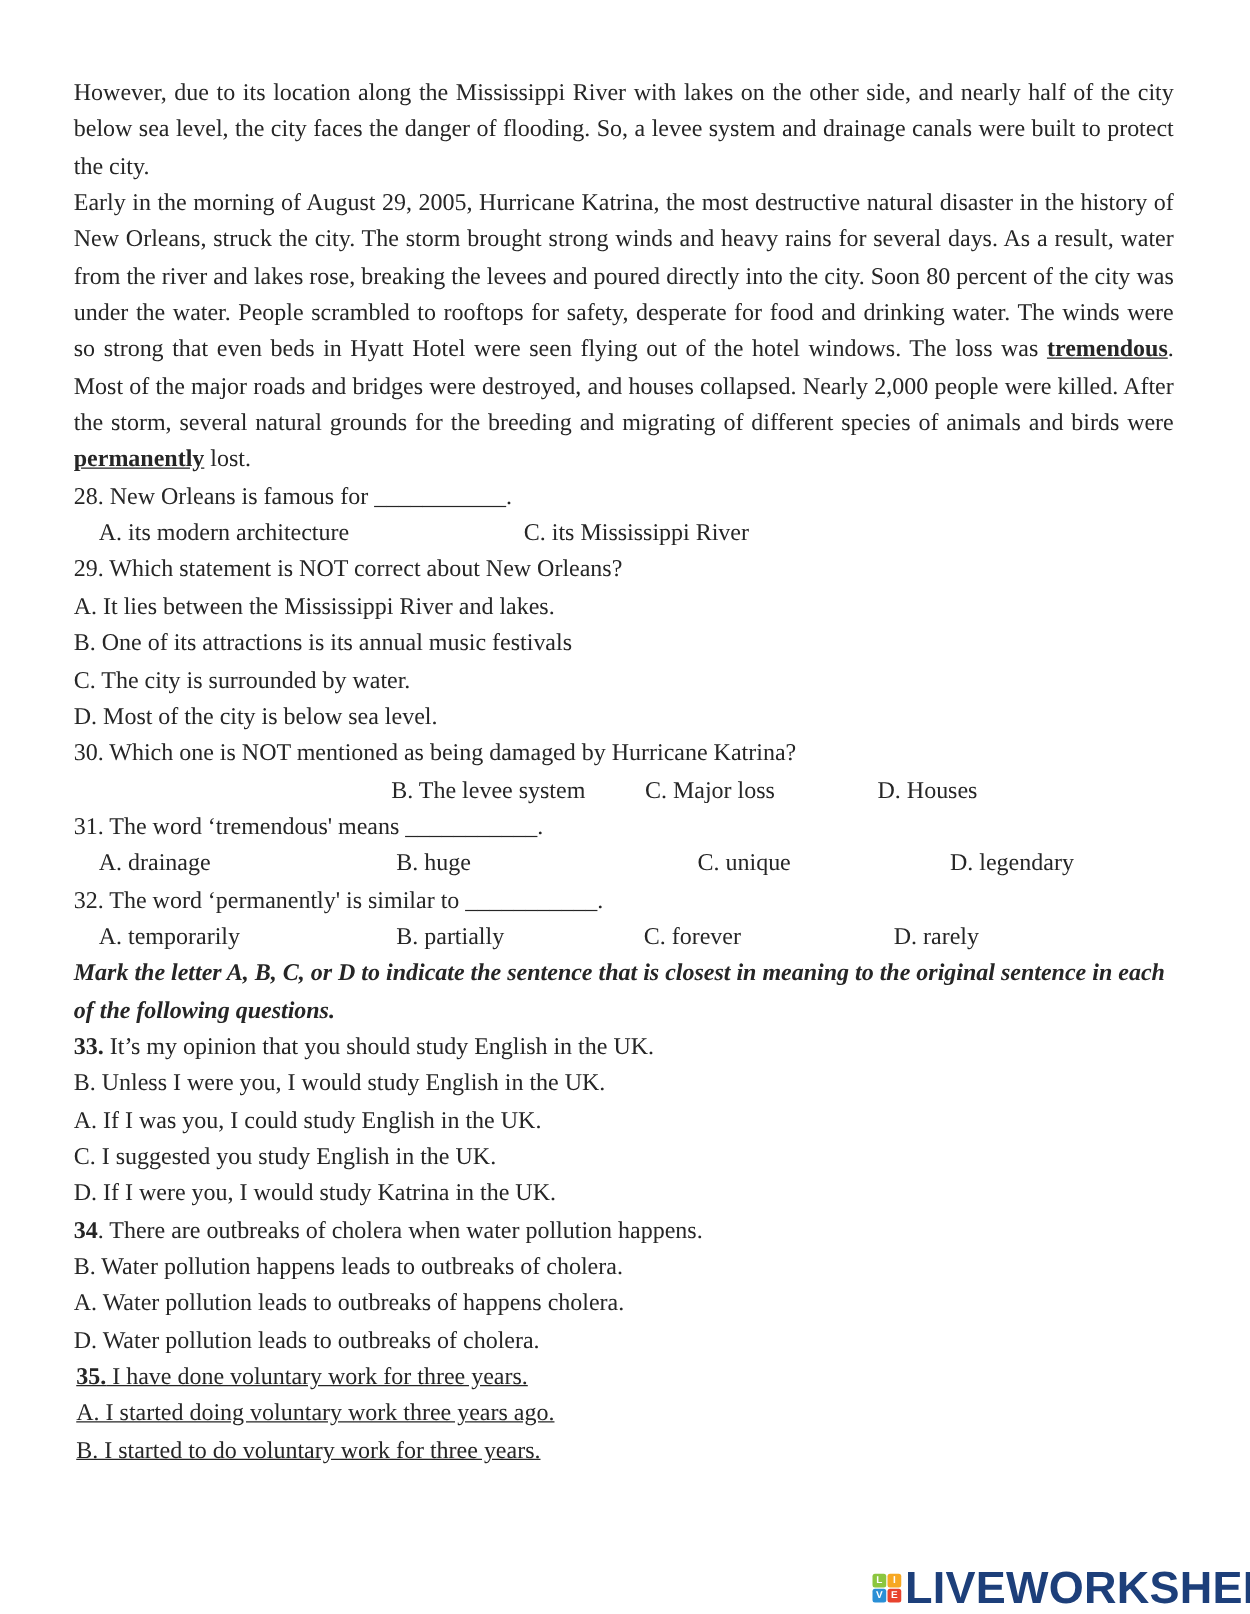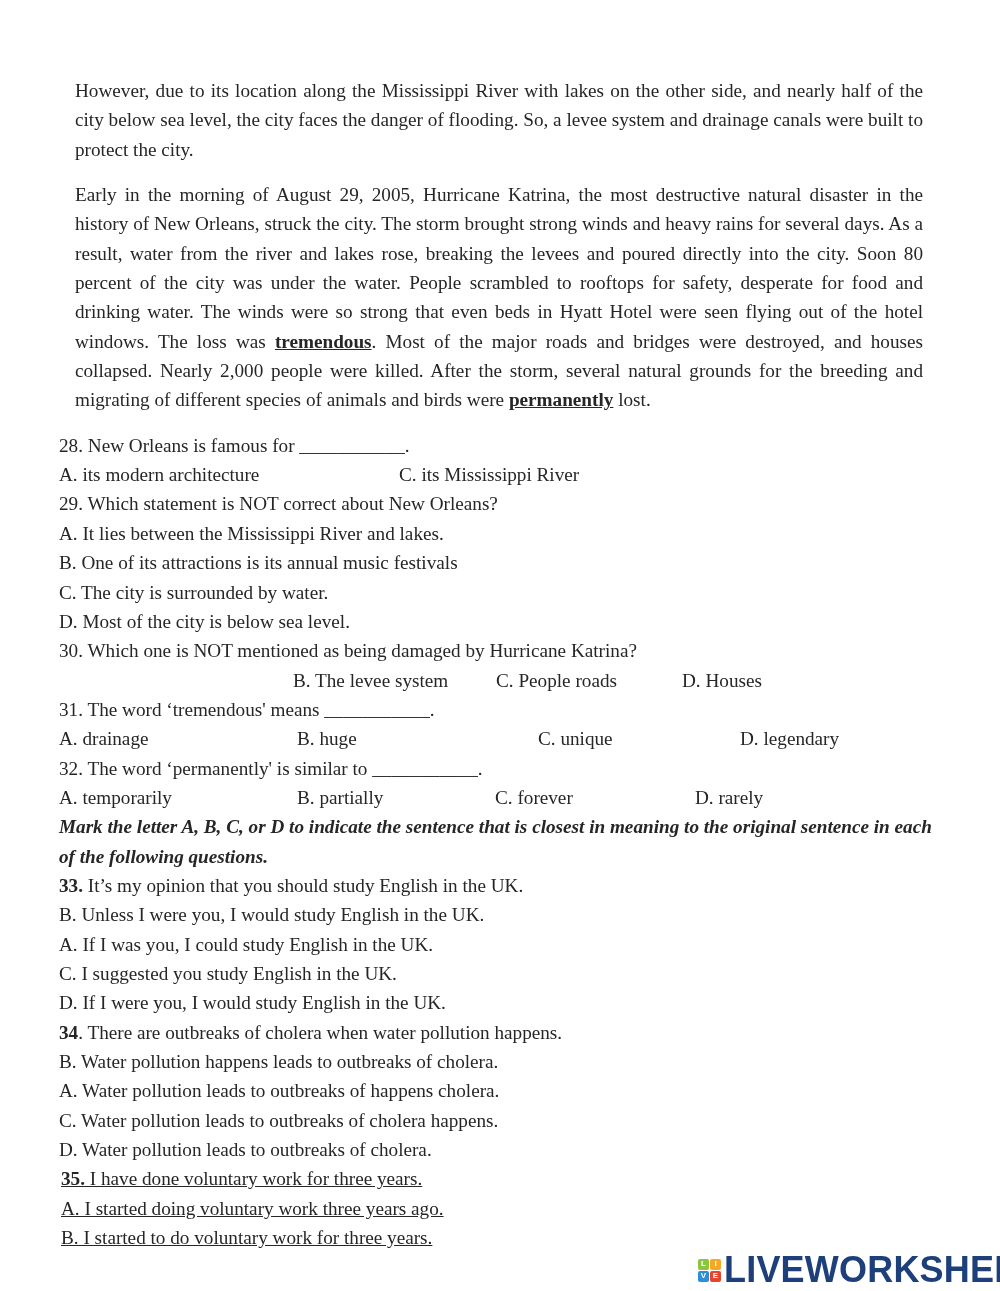--- a/index.html
+++ b/index.html
@@ -17,21 +17,21 @@
     }
     .page {
       position: absolute;
       left: 59px;
       top: 60px;
       width: 880px;
       font-size: 19.2px;
       line-height: 29.35px;
     }
     .para {
-      margin: 16px;
+      margin: 0;
       text-align: justify;
       text-align-last: left;
     }
     .line {
       white-space: nowrap;
       height: 29.35px;
       position: relative;
     }
     .u {
       font-weight: bold;
@@ -39,20 +39,21 @@
     }
     .b { font-weight: bold; }
     .instr {
       font-weight: bold;
       font-style: italic;
       margin: 0;
     }
     .opt {
       position: absolute;
       top: 0;
+      margin-left: 20px;
     }
     .indent2 { padding-left: 2px; text-decoration: underline; }
     .logo {
       position: absolute;
       left: 698px;
       top: 1255px;
       display: flex;
       align-items: center;
       height: 30px;
     }
@@ -99,21 +100,21 @@
 
   <div class="line">29. Which statement is NOT correct about New Orleans?</div>
   <div class="line">A. It lies between the Mississippi River and lakes.</div>
   <div class="line">B. One of its attractions is its annual music festivals</div>
   <div class="line">C. The city is surrounded by water.</div>
   <div class="line">D. Most of the city is below sea level.</div>
 
   <div class="line">30. Which one is NOT mentioned as being damaged by Hurricane Katrina?</div>
   <div class="line">
     <span class="opt" style="left:234px">B. The levee system</span>
-    <span class="opt" style="left:437px">C. People roads</span>
+    <span class="opt" style="left:437px">C. Major loss</span>
     <span class="opt" style="left:623px">D. Houses</span>
   </div>
 
   <div class="line">31. The word ‘tremendous' means ___________.</div>
   <div class="line">
     <span class="opt" style="left:0">A. drainage</span>
     <span class="opt" style="left:238px">B. huge</span>
     <span class="opt" style="left:479px">C. unique</span>
     <span class="opt" style="left:681px">D. legendary</span>
   </div>
@@ -125,26 +126,25 @@
     <span class="opt" style="left:436px">C.  forever</span>
     <span class="opt" style="left:636px">D.  rarely</span>
   </div>
 
   <p class="instr">Mark the letter A, B, C, or D to indicate the sentence that is closest in meaning to the original sentence in each of the following questions.</p>
 
   <div class="line"><span class="b">33.</span><span> It’s my opinion that you should study English in the UK.</span></div>
   <div class="line">B. Unless I were you, I would study English in the UK.</div>
   <div class="line">A. If I was you, I could study English in the UK.</div>
   <div class="line">C. I suggested you study English in the UK.</div>
-  <div class="line">D. If I were you, I would study English in the UK.</div>
+  <div class="line">D. If I were you, I would study Katrina in the UK.</div>
 
   <div class="line"><span class="b">34</span><span>. There are outbreaks of cholera when water pollution happens.</span></div>
   <div class="line">B.  Water pollution happens leads to outbreaks of cholera.</div>
   <div class="line">A.  Water pollution leads to outbreaks of happens cholera.</div>
-  <div class="line">C.  Water pollution leads to outbreaks of cholera happens.</div>
   <div class="line">D.  Water pollution leads to outbreaks of cholera.</div>
 
   <div class="line indent2"><span class="b">35.</span><span> I have done voluntary work for three years.</span></div>
   <div class="line indent2">A. I started doing voluntary work three years ago.</div>
   <div class="line indent2">B. I started to do voluntary work for three years.</div>
 </div>
 
 <div class="logo">
   <div class="logo-grid">
     <span class="logo-cell" style="background:#8cc63f">L</span>

